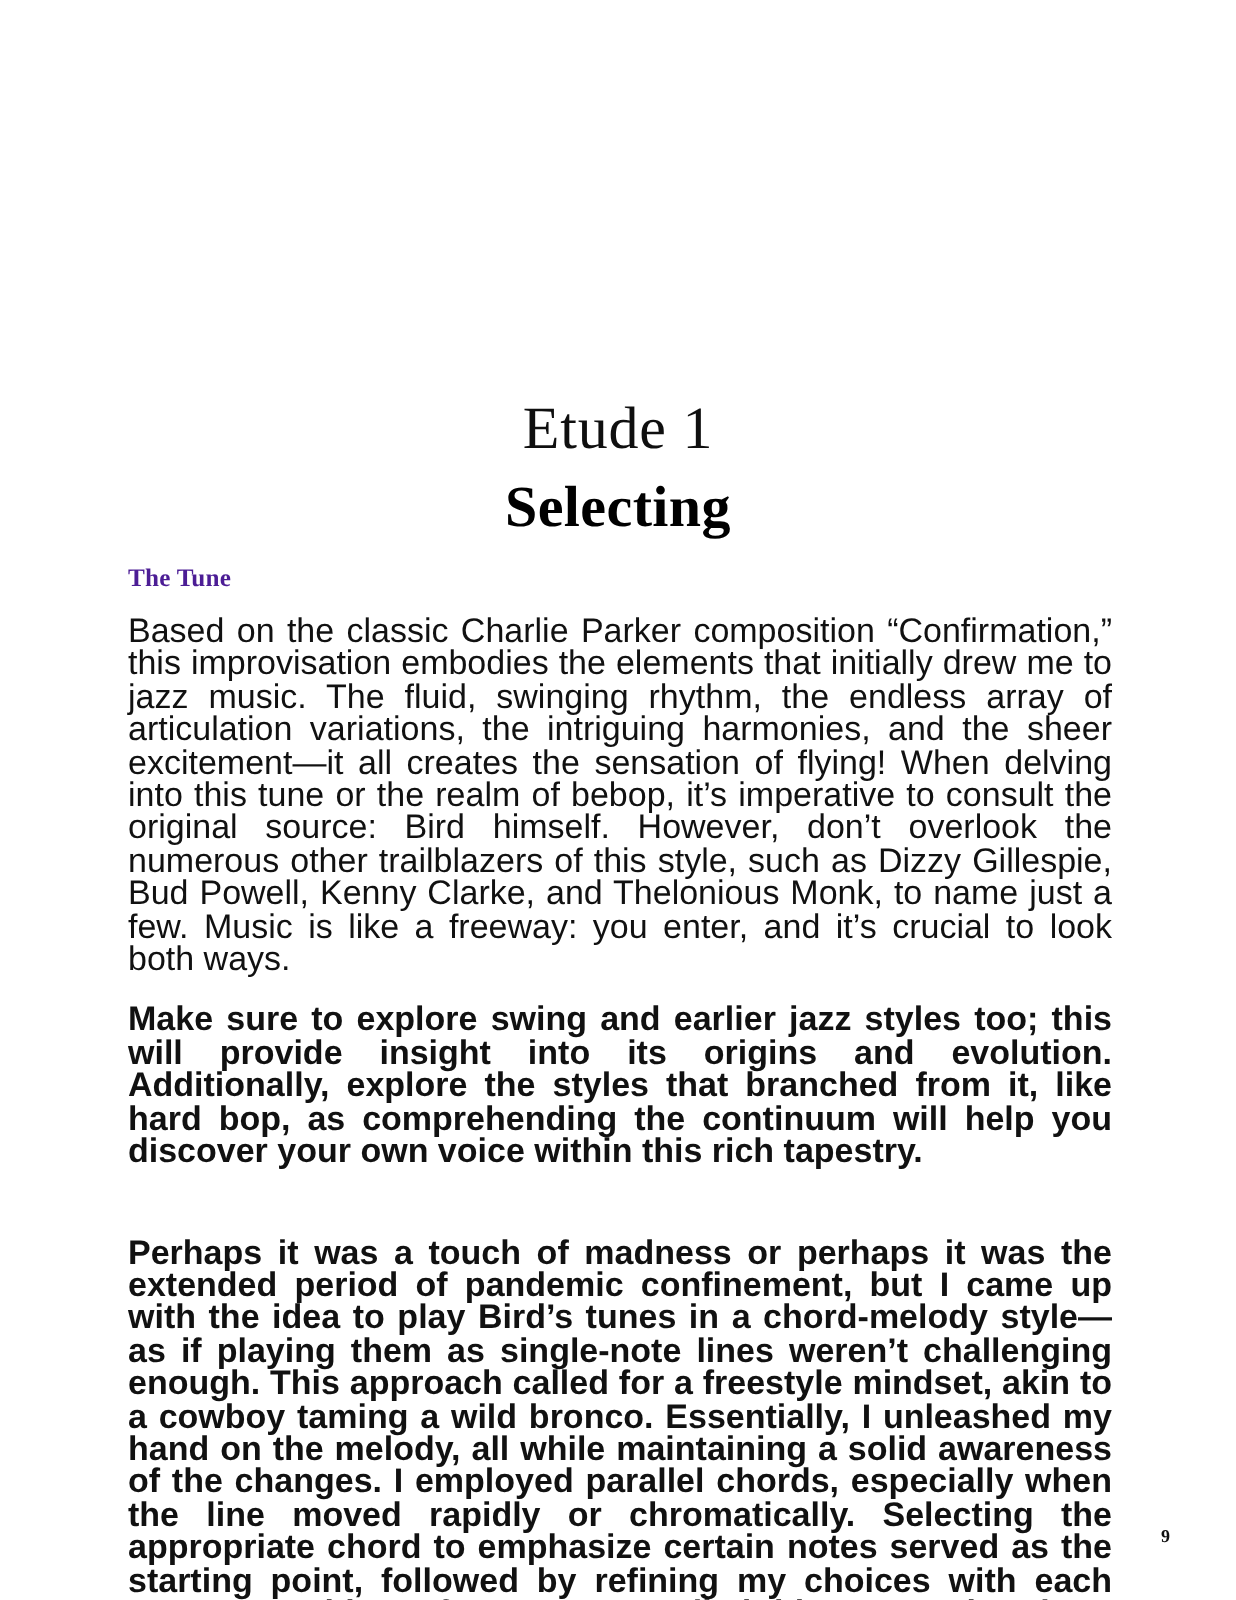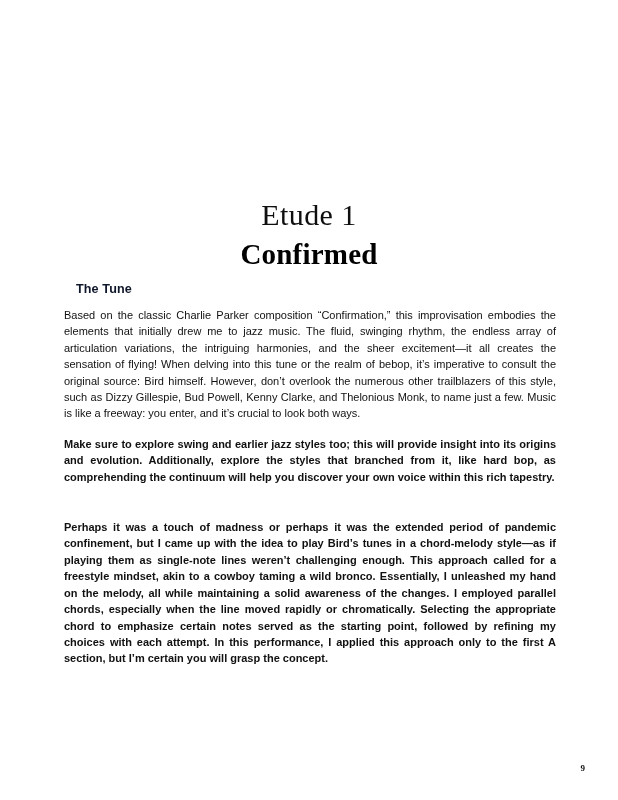--- a/index.html
+++ b/index.html
@@ -50,31 +50,31 @@
 
   
   .content {
     position: absolute;
     left: 64px;
     top: 282px;
     width: 492px;
   }
 
   h2.section-heading {
-    font-family: Liberation Sans, sans-serif;
+    font-family: Liberation Serif, serif;
     font-size: 12.6px;
     font-weight: 700;
-    margin: 0 0 11px 12px;
+    margin: 0 0 11px 0;
     letter-spacing: 0.1px;
-    color: #0f172a;
+    color: #4c1d95;
   }
 
   p.body-par {
     font-family: "Liberation Sans", sans-serif;
-    font-size: 11px;
+    font-size: 17px;
     line-height: 16.4px;
     text-align: justify;
     text-justify: inter-word;
     margin: 0 0 14px 0;
     color: #111111;
     hyphens: none;
   }
   p.body-par:last-child {
     margin-bottom: 0;
     font-weight: bold;
@@ -95,21 +95,21 @@
     color: #111111;
   }
 </style>
 </head>
 <body>
 
 <div class="page">
 
   <div class="title-block">
     <div class="etude-label">Etude 1</div>
-    <div class="etude-title">Confirmed</div>
+    <div class="etude-title">Selecting</div>
   </div>
 
   <div class="content">
 
     <section>
       <h2 class="section-heading">The Tune</h2>
       <p class="body-par">Based on the classic Charlie Parker composition “Confirmation,” this improvisation embodies the elements that initially drew me to jazz music. The fluid, swinging rhythm, the endless array of articulation variations, the intriguing harmonies, and the sheer excitement—it all creates the sensation of flying! When delving into this tune or the realm of bebop, it’s imperative to consult the original source: Bird himself. However, don’t overlook the numerous other trailblazers of this style, such as Dizzy Gillespie, Bud Powell, Kenny Clarke, and Thelonious Monk, to name just a few. Music is like a freeway: you enter, and it’s crucial to look both ways.</p>
       <p class="body-par">Make sure to explore swing and earlier jazz styles too; this will provide insight into its origins and evolution. Additionally, explore the styles that branched from it, like hard bop, as comprehending the continuum will help you discover your own voice within this rich tapestry.</p>
     </section>
 

